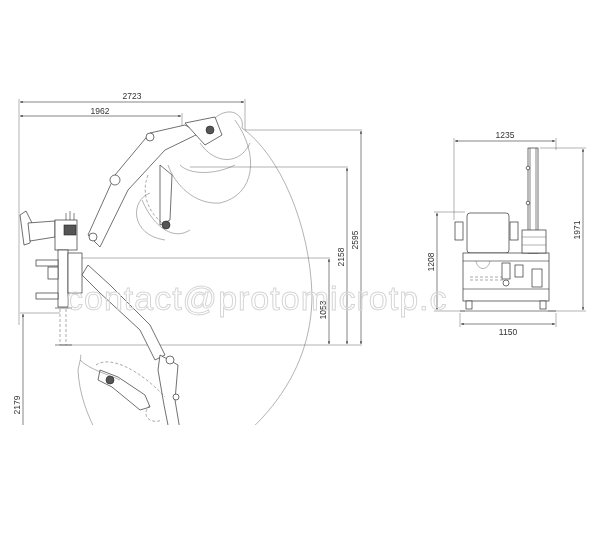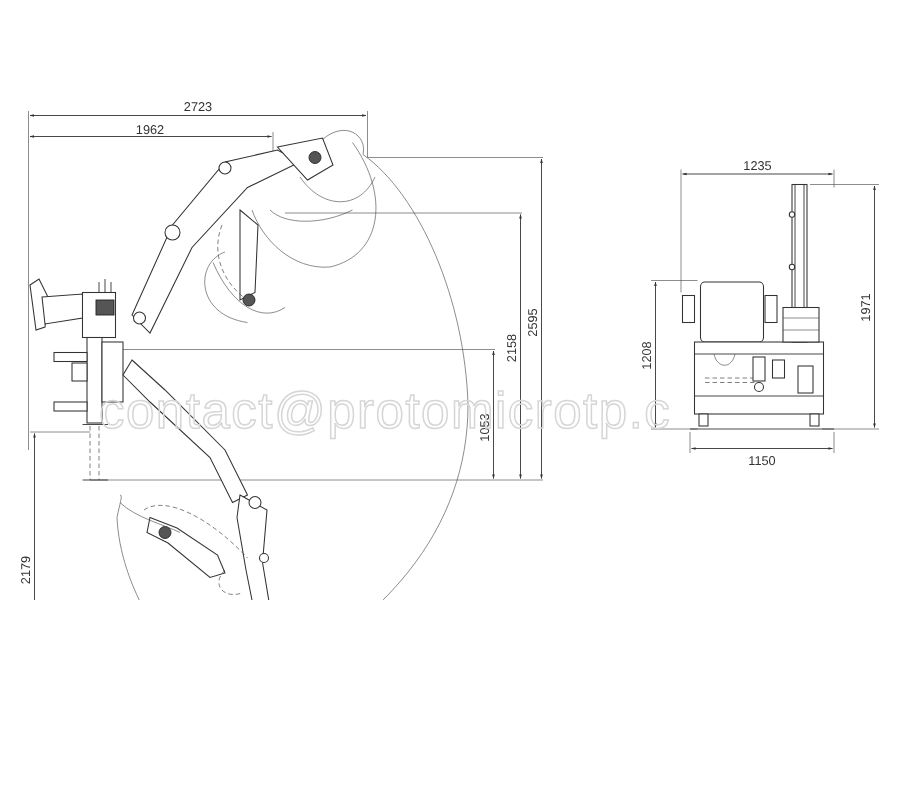--- a/index.html
+++ b/index.html
@@ -1,16 +1,16 @@
 <!DOCTYPE html>
 <html><head>
   <meta charset="utf-8">
   <style>
     html, body { margin: 0; padding: 0; background: #ffffff; }
-    #canvas { position: relative; width: 600px; height: 400px; overflow: hidden; background: #fff; }
+    #canvas { position: relative; width: 600px; height: 400px; overflow: hidden; background: #fff; margin-top: 25px; }
     svg { position: absolute; left: 0; top: 0; }
     .dim { font-family: "Liberation Sans", sans-serif; font-size: 8.5px; fill: #333; }
     .wm { font-family: "Liberation Sans", sans-serif; font-size: 34px; fill: none; stroke: #d6d6d6; stroke-width: 1; letter-spacing: 1px; }
     .ln { stroke: #333; stroke-width: 0.6; fill: none; }
     .thin { stroke: #555; stroke-width: 0.45; fill: none; }
     .dash { stroke: #555; stroke-width: 0.5; fill: none; stroke-dasharray: 3 2; }
     .part { stroke: #333; stroke-width: 0.7; fill: #fff; }
     .dark { stroke: #222; stroke-width: 0.6; fill: #555; }
   </style>
 </head>

